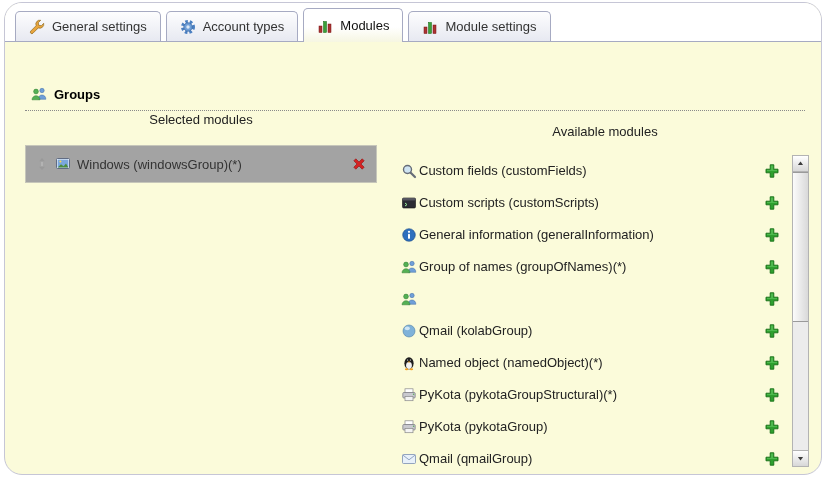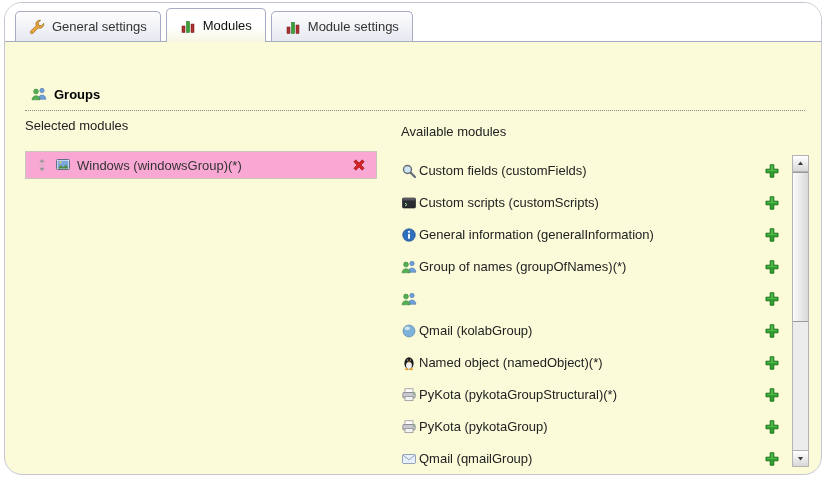--- a/index.html
+++ b/index.html
@@ -21,38 +21,38 @@
   .tab {
     display:flex; align-items:center; gap:7px; padding:0 13px; height:29px;
     border:1px solid #a6aac2; border-bottom:none; border-radius:5px 5px 0 0;
     background:linear-gradient(#fdfdfe,#e7e9f1); color:#333; cursor:pointer;
     position:relative; white-space:nowrap;
   }
   .tab.active {
     height:33px; margin-bottom:-1px; z-index:2; color:#111;
     background:linear-gradient(#ffffff 55%,#f6f6e2);
   }
-  .panel { position:absolute; top:39px; left:0; right:0; bottom:0; }
+  .panel { position:absolute; top:39px; left:0; right:0; bottom:0;text-align:center; }
 
   
   .groups-header {
     position:absolute; left:26px; top:44px;
     display:flex; align-items:center; gap:7px; font-weight:bold; color:#000;
   }
   .divider { position:absolute; left:20px; right:16px; top:68px; border-top:1px dotted #8a8a8a; }
 
   
   .col-heading { color:#222; }
-  .col-selected { position:absolute; left:20px; top:76px; width:352px; }
+  .col-selected { position:absolute; left:20px; top:70px; width:352px; }
   .col-available { position:absolute; left:396px; top:82px; right:12px; bottom:4px; }
 
   .selected-list { margin-top:18px; }
   .selected-item {
-    box-sizing:border-box; height:28px; display:flex; align-items:center; gap:6px;
-    background:#f9a8d4; border:1px solid #c6c6ba; padding:0 9px; color:#333;
+    box-sizing:border-box; height:38px; display:flex; align-items:center; gap:6px;
+    background:#a3a3a3; border:1px solid #c6c6ba; padding:0 9px; color:#333;
   }
   .selected-item .del { margin-left:auto; cursor:pointer; }
   .grip { cursor:grab; }
 
   .available-wrap { margin-top:16px; display:flex; gap:4px; align-items:stretch; height:calc(100% - 34px); overflow:hidden; }
   .available-list { flex:1; overflow:hidden; }
   .arow { display:flex; align-items:center; gap:2px; min-height:32px; padding-right:8px; }
   .albl { white-space:pre-line; line-height:1.25; color:#222; }
   .addbtn { margin-left:auto; width:16px; height:16px; cursor:pointer; flex:0 0 16px; }
 
@@ -171,20 +171,28 @@
   <div id="widget">
 
     <div class="tabnav">
       <div class="tab">
         <span>
             <svg class="ic16">
               <use href="#i-wrench"></use>
             </svg>
           </span>
         <span>General settings</span>
+      </div>
+      <div class="tab">
+        <span>
+            <svg class="ic16">
+              <use href="#i-gear"></use>
+            </svg>
+          </span>
+        <span>Account types</span>
       </div>
       <div class="tab active">
         <span>
             <svg class="ic16">
               <use href="#i-chart"></use>
             </svg>
           </span>
         <span>Modules</span>
       </div>
       <div class="tab">

